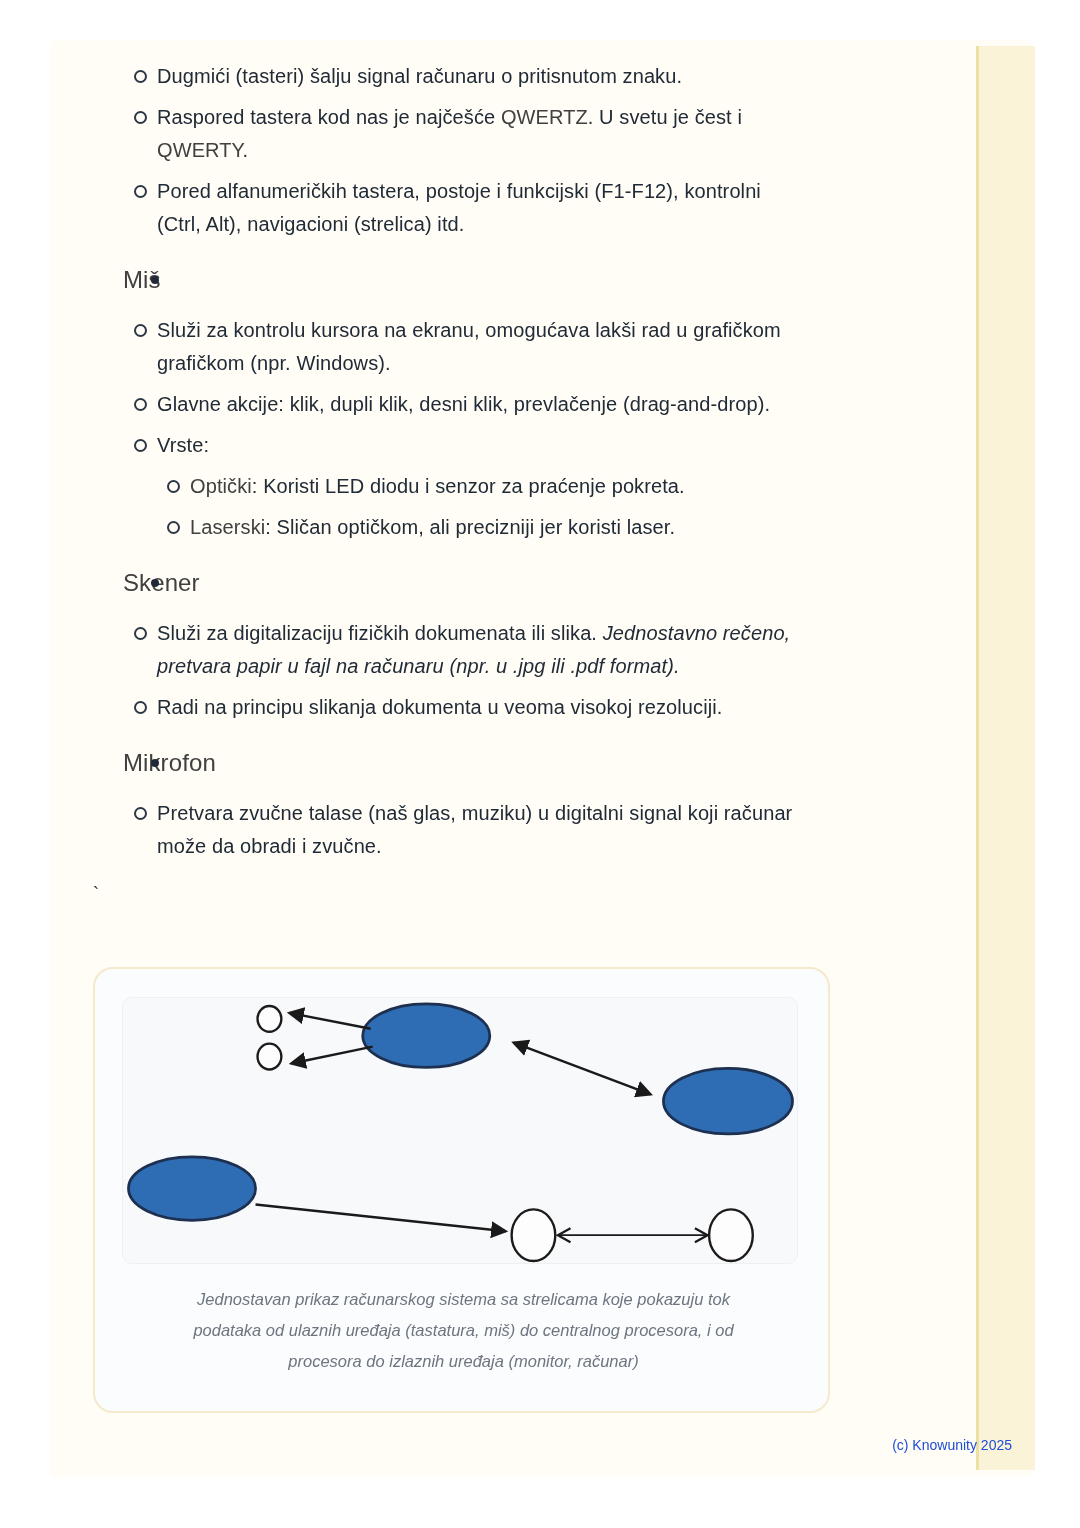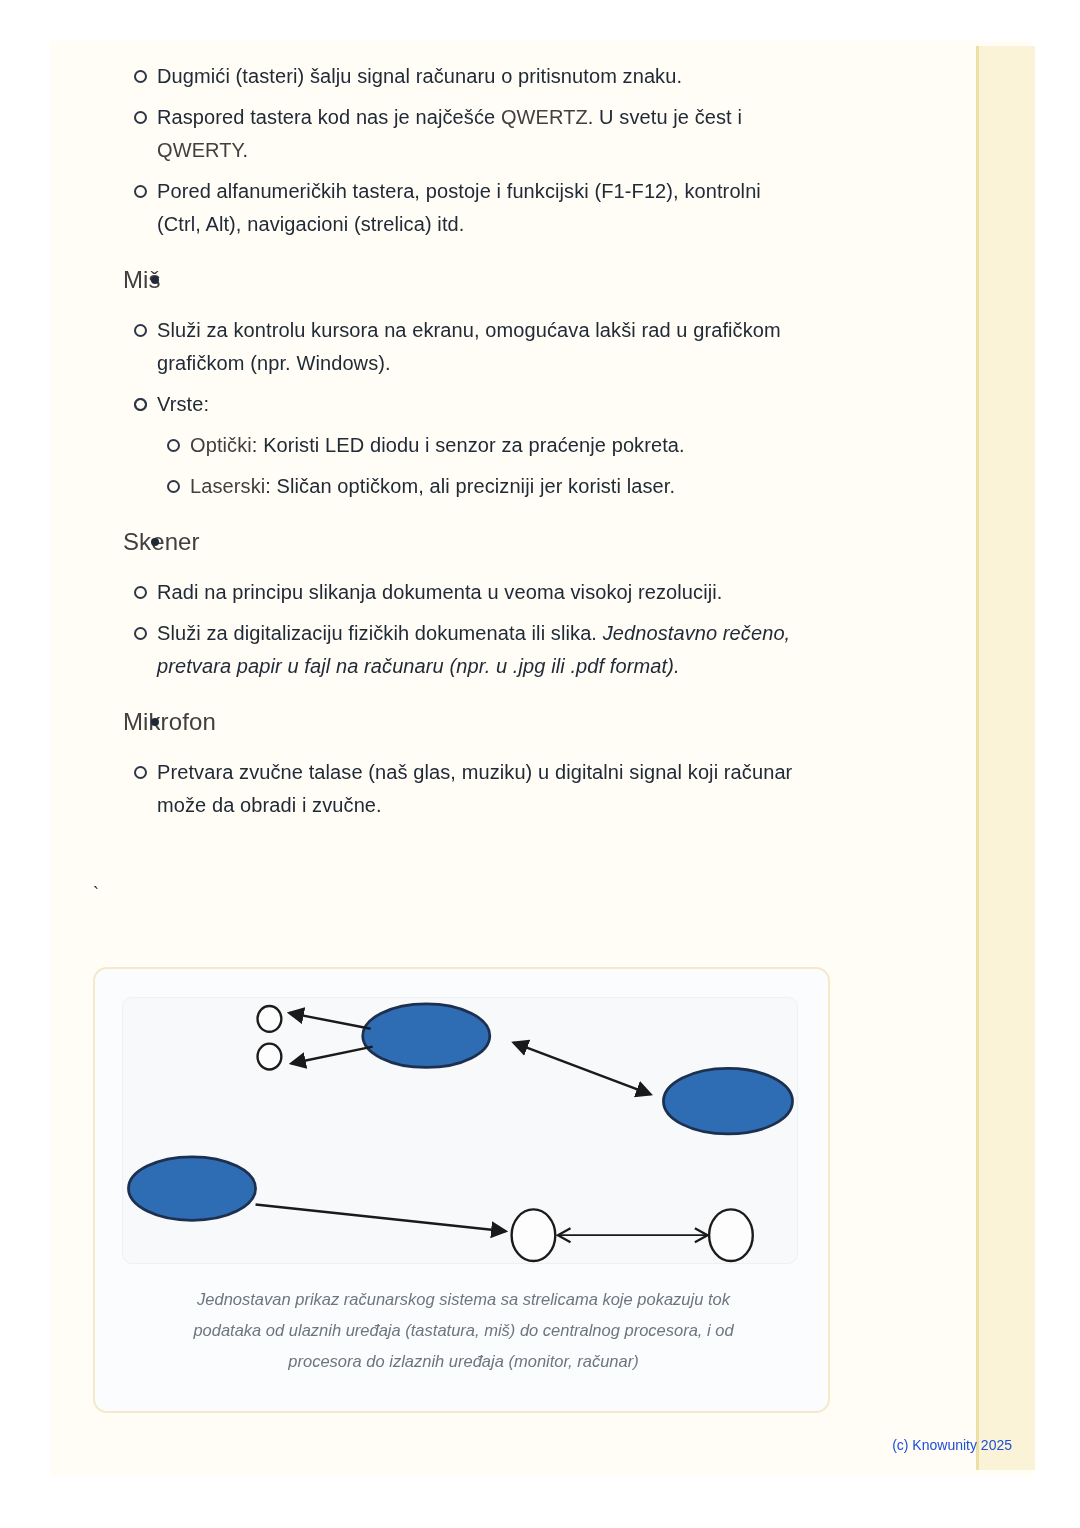--- a/index.html
+++ b/index.html
@@ -15,21 +15,21 @@
   .item.l3{padding-left:140px;}
   .marker{position:absolute;display:block;}
   .marker.dot{left:101px;top:13px;width:8px;height:8px;border-radius:50%;background:#1f2937;}
   .item.l2 .marker.ring{left:84px;}
   .item.l3 .marker.ring{left:117px;}
   .marker.ring{top:10px;width:9px;height:9px;border:2.2px solid #2d3748;border-radius:50%;background:transparent;}
   .b{font-weight:400;color:#404040;}
   .i{font-style:italic;}
   .stray{position:absolute;left:93px;top:884px;font-size:18px;color:#1f2937;}
   .figure-card{position:absolute;left:93px;top:967px;width:737px;height:446px;background:#fbfcfd;
-               border:2px solid #f5e9cb;border-radius:14px;box-sizing:border-box;}
+               border:2px solid #f5e9cb;border-radius:20px;box-sizing:border-box;}
   .figure-panel{position:absolute;left:27px;top:28px;width:676px;height:267px;background:#f7f9fb;
                 border:1px solid #eef1f4;border-radius:10px;box-sizing:border-box;overflow:hidden;}
   .figure-panel svg{display:block;width:100%;height:100%;}
   .caption{position:absolute;left:27px;top:315px;width:683px;text-align:center;font-style:italic;
            font-size:16.5px;line-height:31px;color:#6d7580;}
   .footer{position:absolute;top:1437px;left:0;width:1012px;text-align:right;font-size:14px;color:#1d4ed8;z-index:3;}
 </style>
 </head>
 <body>
 
@@ -53,44 +53,45 @@
       <div class="item l1">
         <span class="marker dot"></span>
         <div class="txt"><span class="b">Miš</span></div>
       </div>
       <div class="item l2">
         <span class="marker ring"></span>
         <div class="txt"><span>Služi za kontrolu kursora na ekranu, omogućava lakši rad u grafičkom</span><br><span>grafičkom (npr. Windows).</span></div>
       </div>
       <div class="item l2">
         <span class="marker ring"></span>
+        <div class="txt"><span>Glavne akcije: klik, dupli klik, desni klik, prevlačenje (drag-and-drop).</span></div>
       </div>
       <div class="item l2">
         <span class="marker ring"></span>
         <div class="txt"><span>Vrste:</span></div>
       </div>
       <div class="item l3">
         <span class="marker ring"></span>
         <div class="txt"><span class="b">Optički</span><span>: Koristi LED diodu i senzor za praćenje pokreta.</span></div>
       </div>
       <div class="item l3">
         <span class="marker ring"></span>
         <div class="txt"><span class="b">Laserski</span><span>: Sličan optičkom, ali precizniji jer koristi laser.</span></div>
       </div>
       <div class="item l1">
         <span class="marker dot"></span>
         <div class="txt"><span class="b">Skener</span></div>
       </div>
       <div class="item l2">
         <span class="marker ring"></span>
-        <div class="txt"><span>Radi na principu slikanja dokumenta u veoma visokoj rezoluciji.</span></div>
+        <div class="txt"><span>Služi za digitalizaciju fizičkih dokumenata ili slika. </span><span class="i">Jednostavno rečeno,</span><br><span class="i">pretvara papir u fajl na računaru (npr. u .jpg ili .pdf format).</span></div>
       </div>
       <div class="item l2">
         <span class="marker ring"></span>
-        <div class="txt"><span>Služi za digitalizaciju fizičkih dokumenata ili slika. </span><span class="i">Jednostavno rečeno,</span><br><span class="i">pretvara papir u fajl na računaru (npr. u .jpg ili .pdf format).</span></div>
+        <div class="txt"><span>Radi na principu slikanja dokumenta u veoma visokoj rezoluciji.</span></div>
       </div>
       <div class="item l1">
         <span class="marker dot"></span>
         <div class="txt"><span class="b">Mikrofon</span></div>
       </div>
       <div class="item l2">
         <span class="marker ring"></span>
         <div class="txt"><span>Pretvara zvučne talase (naš glas, muziku) u digitalni signal koji računar</span><br><span>može da obradi i zvučne.</span></div>
       </div>
     </div>

